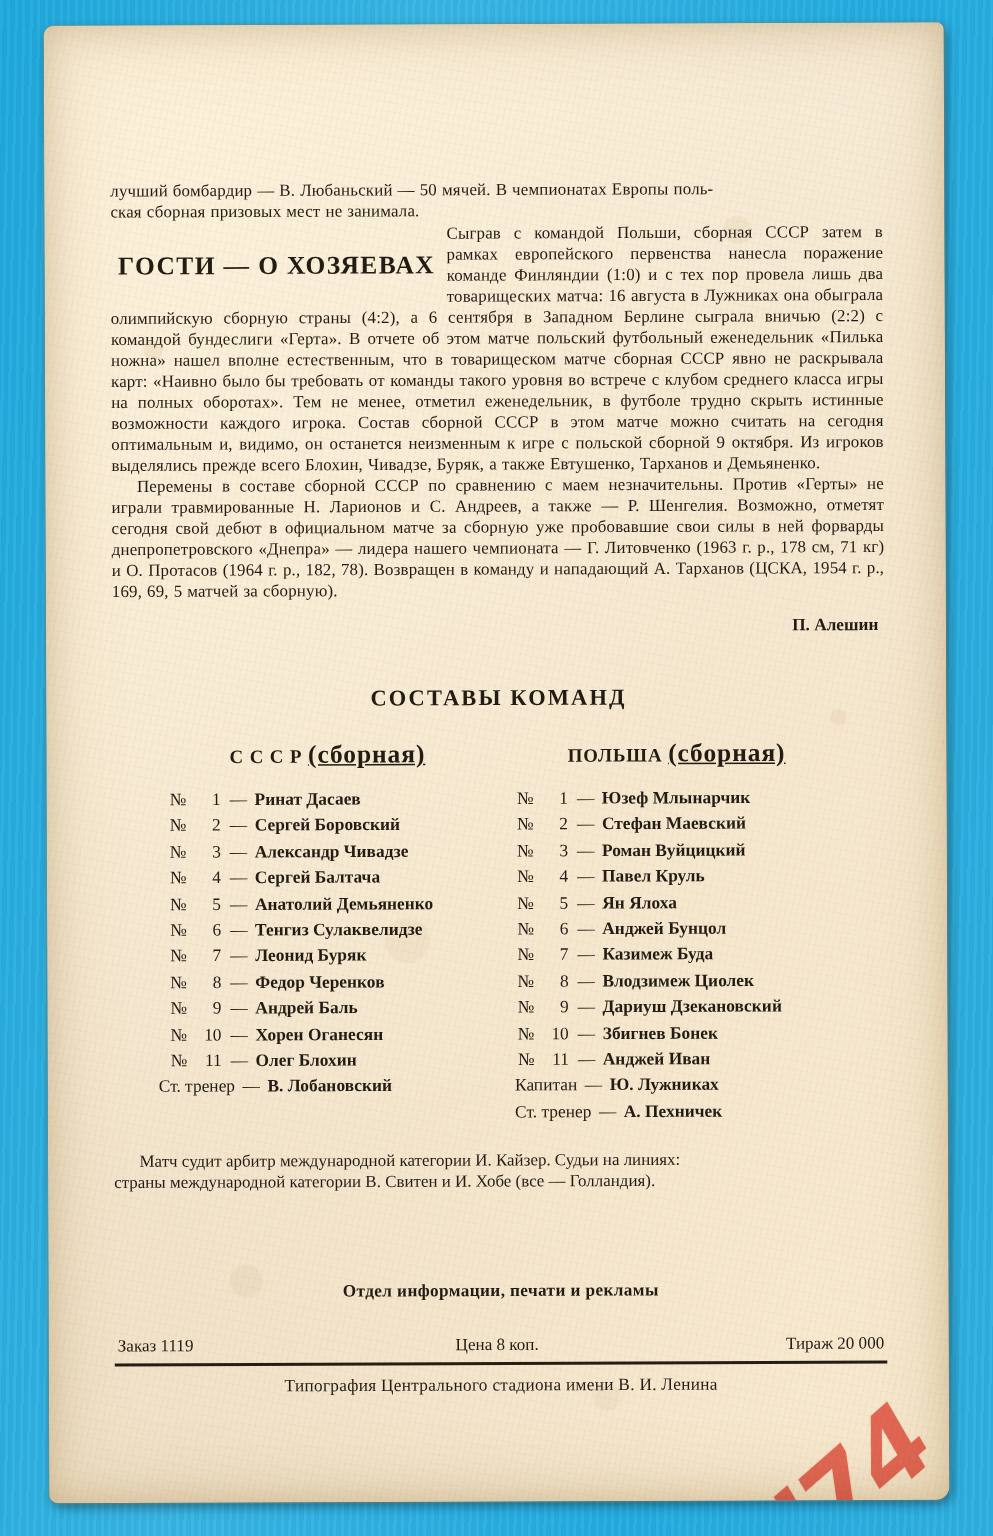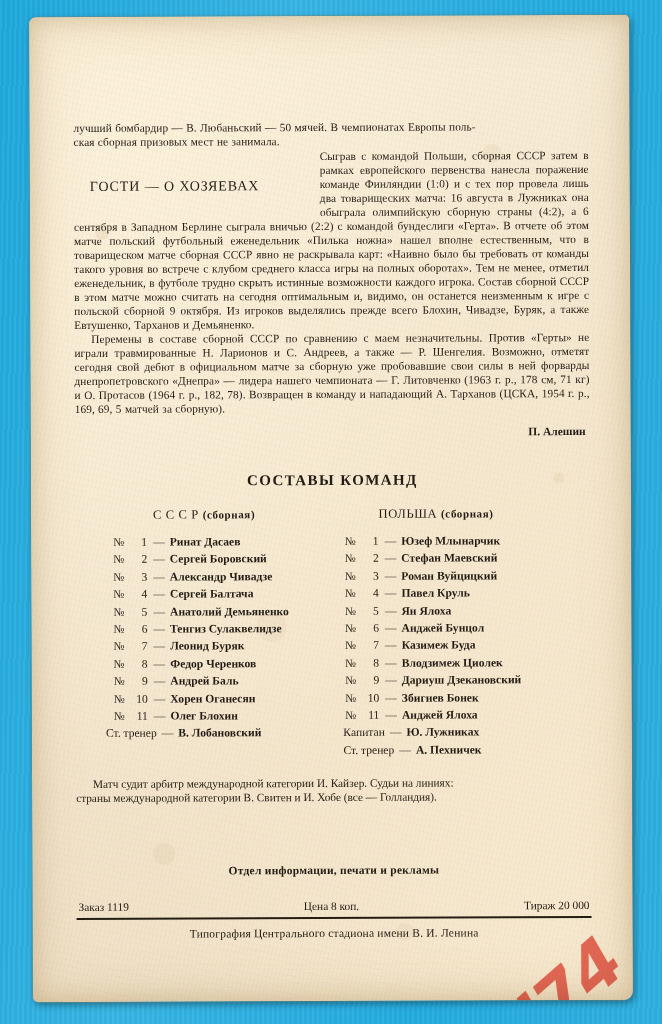--- a/index.html
+++ b/index.html
@@ -90,25 +90,25 @@
     letter-spacing: .1px;
     word-spacing: .4px;
   }
   .para.indent { text-indent: 17px; }
 
   
   #lead-block { position: relative; }
   #section-heading {
     float: left;
     width: 214px;
-    font-size: 14px;
-    font-weight: normal;
+    font-size: 17px;
+    font-weight: bold;
     letter-spacing: .9px;
     padding: 14px 0 7px 0;
-    margin: 16px;
+    margin: 5px;
     white-space: nowrap;
   }
   #lead-para {
     margin: 0;
     padding-top: 1px;
   }
   .clearfix::after { content:""; display:block; clear:both; }
 
   .author {
     margin: 11px 0 0 0;
@@ -137,22 +137,22 @@
     font-size: 12.6px;
     font-weight: bold;
     letter-spacing: .6px;
     margin-bottom: 11px;
     white-space: nowrap;
   }
   .team-left  .team-name { padding-left: 48px; }
   .team-right .team-name { padding-left: 36px; }
   .team-left  .roster     { padding-left: 8px; }
   .team-right .roster     { padding-left: 2px; }
-  .team-name .tn-main   { font-weight: normal; margin-top: 40px; }
-  .team-name .tn-sub    { font-weight: bold; font-size: 11px; }
+  .team-name .tn-main   { font-weight: bold; margin-top: 40px; }
+  .team-name .tn-sub    { font-weight: bold; font-size: 17px; text-decoration: underline; }
 
   .player {
     font-size: 11.6px;
     line-height: 17.4px;
     white-space: nowrap;
   }
   .p-no {
     display: inline-block;
     width: 13px;
     text-align: left;
@@ -291,21 +291,21 @@
             <div class="player"><span class="p-no">№</span><span class="p-num">1</span><span class="p-dash">—</span><span class="p-name">Юзеф Млынарчик</span></div>
             <div class="player"><span class="p-no">№</span><span class="p-num">2</span><span class="p-dash">—</span><span class="p-name">Стефан Маевский</span></div>
             <div class="player"><span class="p-no">№</span><span class="p-num">3</span><span class="p-dash">—</span><span class="p-name">Роман Вуйцицкий</span></div>
             <div class="player"><span class="p-no">№</span><span class="p-num">4</span><span class="p-dash">—</span><span class="p-name">Павел Круль</span></div>
             <div class="player"><span class="p-no">№</span><span class="p-num">5</span><span class="p-dash">—</span><span class="p-name">Ян Ялоха</span></div>
             <div class="player"><span class="p-no">№</span><span class="p-num">6</span><span class="p-dash">—</span><span class="p-name">Анджей Бунцол</span></div>
             <div class="player"><span class="p-no">№</span><span class="p-num">7</span><span class="p-dash">—</span><span class="p-name">Казимеж Буда</span></div>
             <div class="player"><span class="p-no">№</span><span class="p-num">8</span><span class="p-dash">—</span><span class="p-name">Влодзимеж Циолек</span></div>
             <div class="player"><span class="p-no">№</span><span class="p-num">9</span><span class="p-dash">—</span><span class="p-name">Дариуш Дзекановский</span></div>
             <div class="player"><span class="p-no">№</span><span class="p-num">10</span><span class="p-dash">—</span><span class="p-name">Збигнев Бонек</span></div>
-            <div class="player"><span class="p-no">№</span><span class="p-num">11</span><span class="p-dash">—</span><span class="p-name">Анджей Ялоха</span></div>
+            <div class="player"><span class="p-no">№</span><span class="p-num">11</span><span class="p-dash">—</span><span class="p-name">Анджей Иван</span></div>
           </div>
         <div class="staff">
           <span class="s-label">Капитан</span><span class="s-dash">—</span><span class="s-name">Ю. Лужниках</span>
         </div>
         <div class="staff">
           <span class="s-label">Ст. тренер</span><span class="s-dash">—</span><span class="s-name">А. Пехничек</span>
         </div>
       </div>
 
     </div>

